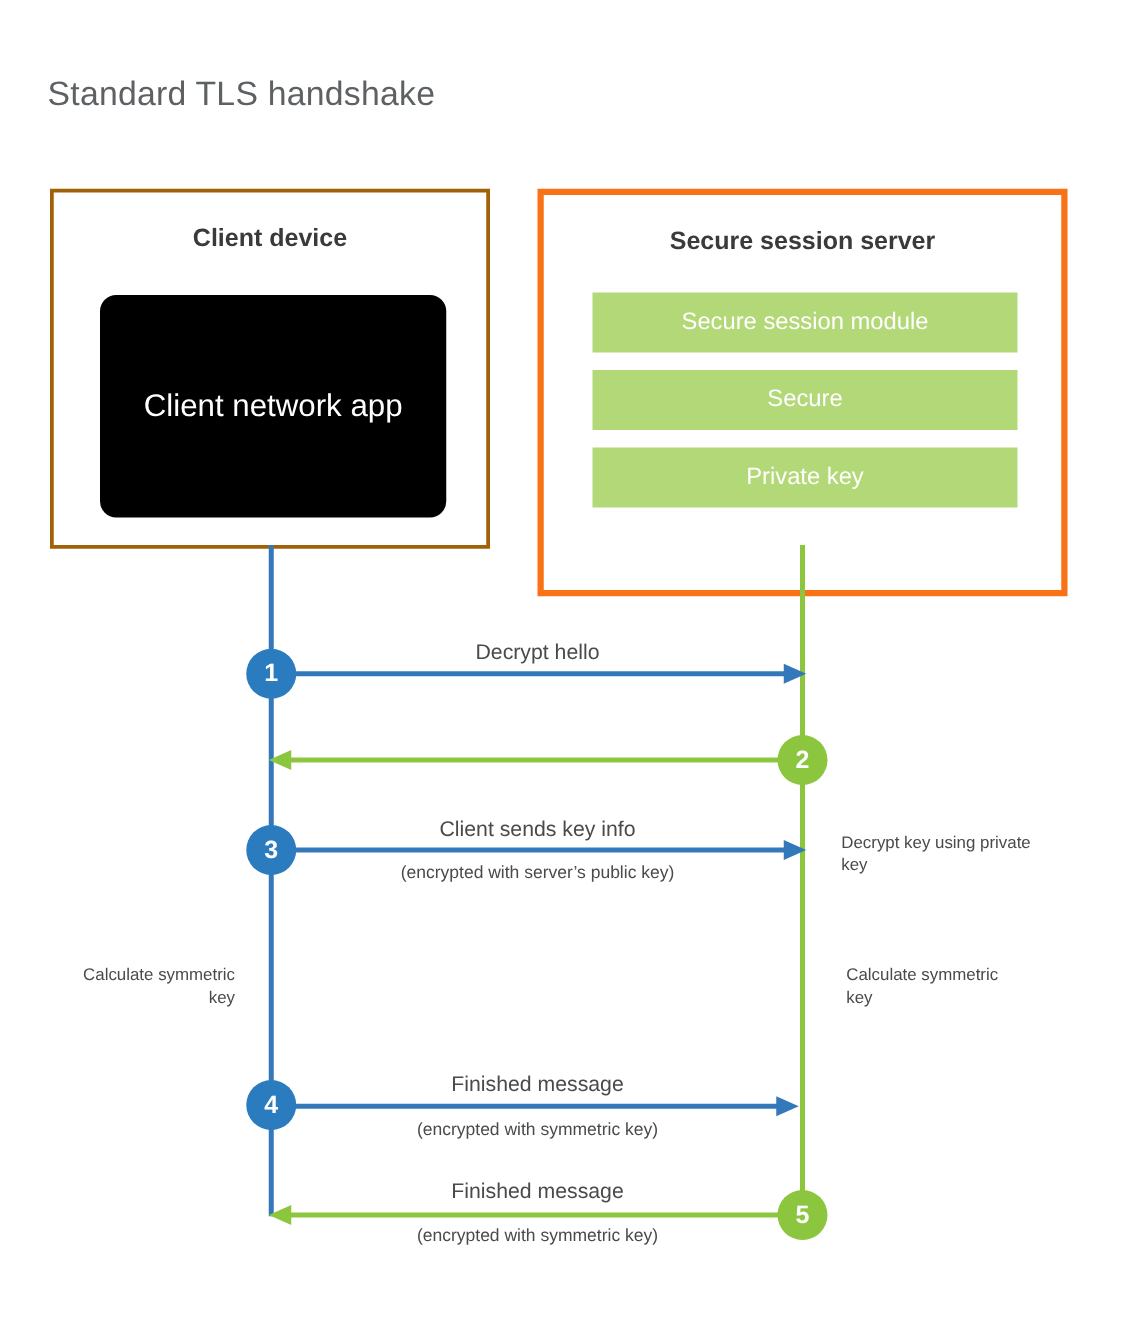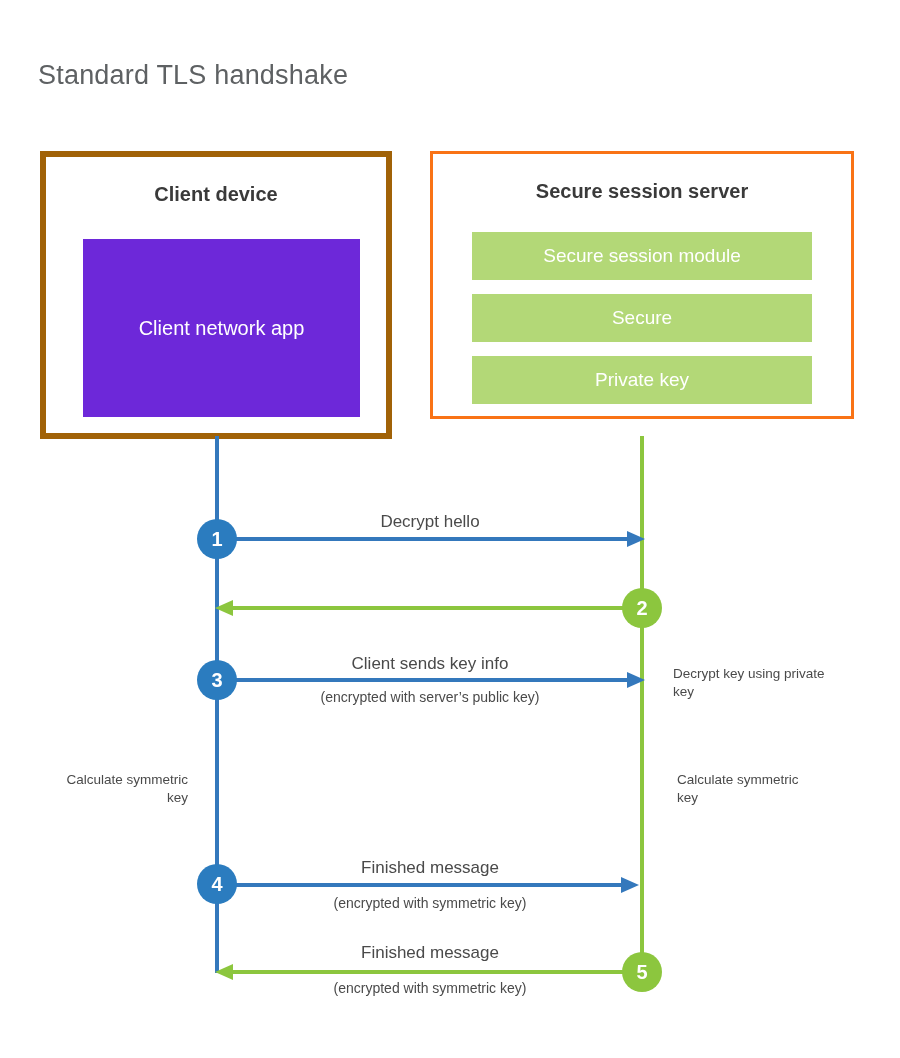--- a/index.html
+++ b/index.html
@@ -36,58 +36,59 @@
   .party-box {
     position: absolute;
     background: #ffffff;
     box-sizing: border-box;
   }
   .party-box.client {
     left: 40px;
     top: 119px;
     width: 352px;
     height: 288px;
-    border: 6px solid #a16207;
+    border: 3px solid #a16207;
   }
   .party-box.server {
     left: 430px;
     top: 119px;
     width: 424px;
-    height: 268px;
-    border: 3px solid #f97316;
+    height: 326px;
+    border: 5px solid #f97316;
   }
   .party-title {
     position: absolute;
     left: 0;
     right: 0;
     top: 26px;
     text-align: center;
     font-size: 20px;
     font-weight: bold;
     color: #3a3a3a;
   }
 
   
   .client-app {
     position: absolute;
     left: 37px;
     top: 82px;
     width: 277px;
     height: 178px;
-    background: #6d28d9;
+    background: #000000;
     color: #ffffff;
-    font-size: 20px;
+    font-size: 25px;
     font-weight: 300;
     display: flex;
     align-items: center;
     justify-content: center;
     text-align: center;
     line-height: 1.3;
     padding: 0 20px;
     box-sizing: border-box;
+    border-radius: 13px;
   }
   .server-modules {
     position: absolute;
     left: 39px;
     top: 78px;
     width: 340px;
   }
   .server-module {
     height: 48px;
     background: #b3d877;

